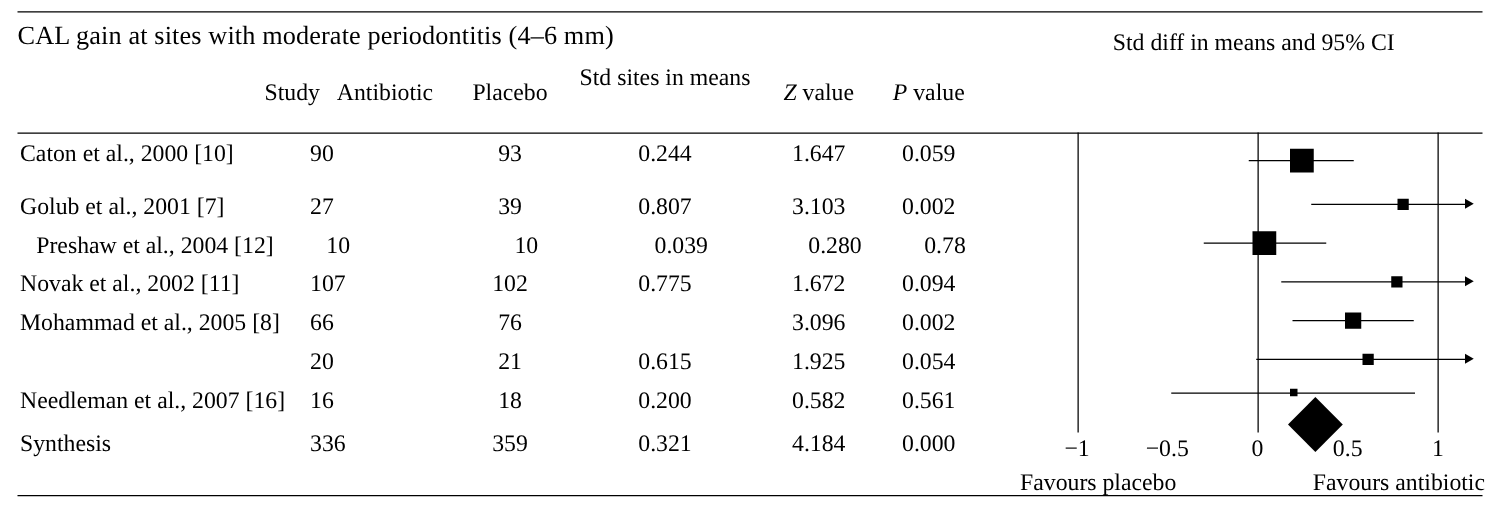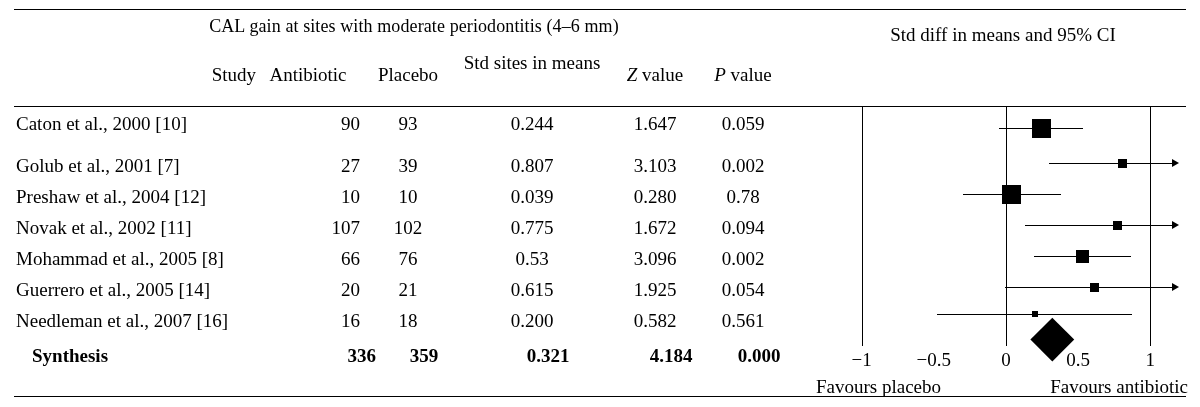--- a/index.html
+++ b/index.html
@@ -31,22 +31,22 @@
   #rule-top    { top: 9px; }
   #rule-mid    { top: 106px; }
   #rule-bottom { top: 396px; }
 
   
   #table-title {
     position: absolute;
     left: 14px;
     top: 16px;
     width: 800px;
-    text-align: center;
-    font-size: 18px;
+    text-align: left;
+    font-size: 21px;
     letter-spacing: .1px;
   }
   #forest-title {
     position: absolute;
     left: 820px;
     top: 24px;
     width: 366px;
     text-align: center;
     font-size: 19px;
   }
@@ -63,26 +63,26 @@
   #head-std-1     { left: 456px; top: 52px; width: 152px; }
   #head-std-2     { left: 456px; top: 74px; width: 152px; }
   #head-z         { left: 612px; top: 64px; width: 86px;  }
   #head-p         { left: 700px; top: 64px; width: 86px;  }
   #head-z i, #head-p i { font-style: italic; }
 
   
   .row { position: absolute; left: 0; width: 800px; height: 26px; font-size: 19px; }
   .cell { position: absolute; top: 0; }
   .c-study { left: 16px;  width: 244px; text-align: left; }
-  .c-ab    { left: 260px; width: 100px; text-align: right; }
+  .c-ab    { left: 248px; width: 100px; text-align: left; }
   .c-pl    { left: 362px; width: 92px;  text-align: center; }
   .c-sd    { left: 456px; width: 152px; text-align: center; }
   .c-z     { left: 612px; width: 86px;  text-align: center; }
   .c-p     { left: 700px; width: 86px;  text-align: center; }
-  .row.summary .cell { font-weight: bold; margin-left: 16px; }
+  .row.summary .cell { font-weight: normal; }
 
   
   #forest {
     position: absolute;
     left: 820px;
     top: 106px;
     width: 366px;
     height: 290px;
   }
   .axis-v {
@@ -151,46 +151,44 @@
         <div class="cell c-p">0.059</div>
       </div>
       <div class="row" style="top: 155px;">
         <div class="cell c-study">Golub et al., 2001 [7]</div>
         <div class="cell c-ab">27</div>
         <div class="cell c-pl">39</div>
         <div class="cell c-sd">0.807</div>
         <div class="cell c-z">3.103</div>
         <div class="cell c-p">0.002</div>
       </div>
-      <div class="row" style="top: 186px;">
+      <div class="row" style="top: 186px; margin-left: 13px;">
         <div class="cell c-study">Preshaw et al., 2004 [12]</div>
         <div class="cell c-ab">10</div>
         <div class="cell c-pl">10</div>
         <div class="cell c-sd">0.039</div>
         <div class="cell c-z">0.280</div>
         <div class="cell c-p">0.78</div>
       </div>
       <div class="row" style="top: 217px;">
         <div class="cell c-study">Novak et al., 2002 [11]</div>
         <div class="cell c-ab">107</div>
         <div class="cell c-pl">102</div>
         <div class="cell c-sd">0.775</div>
         <div class="cell c-z">1.672</div>
         <div class="cell c-p">0.094</div>
       </div>
       <div class="row" style="top: 248px;">
         <div class="cell c-study">Mohammad et al., 2005 [8]</div>
         <div class="cell c-ab">66</div>
         <div class="cell c-pl">76</div>
-        <div class="cell c-sd">0.53</div>
         <div class="cell c-z">3.096</div>
         <div class="cell c-p">0.002</div>
       </div>
       <div class="row" style="top: 279px;">
-        <div class="cell c-study">Guerrero et al., 2005 [14]</div>
         <div class="cell c-ab">20</div>
         <div class="cell c-pl">21</div>
         <div class="cell c-sd">0.615</div>
         <div class="cell c-z">1.925</div>
         <div class="cell c-p">0.054</div>
       </div>
       <div class="row" style="top: 310px;">
         <div class="cell c-study">Needleman et al., 2007 [16]</div>
         <div class="cell c-ab">16</div>
         <div class="cell c-pl">18</div>

